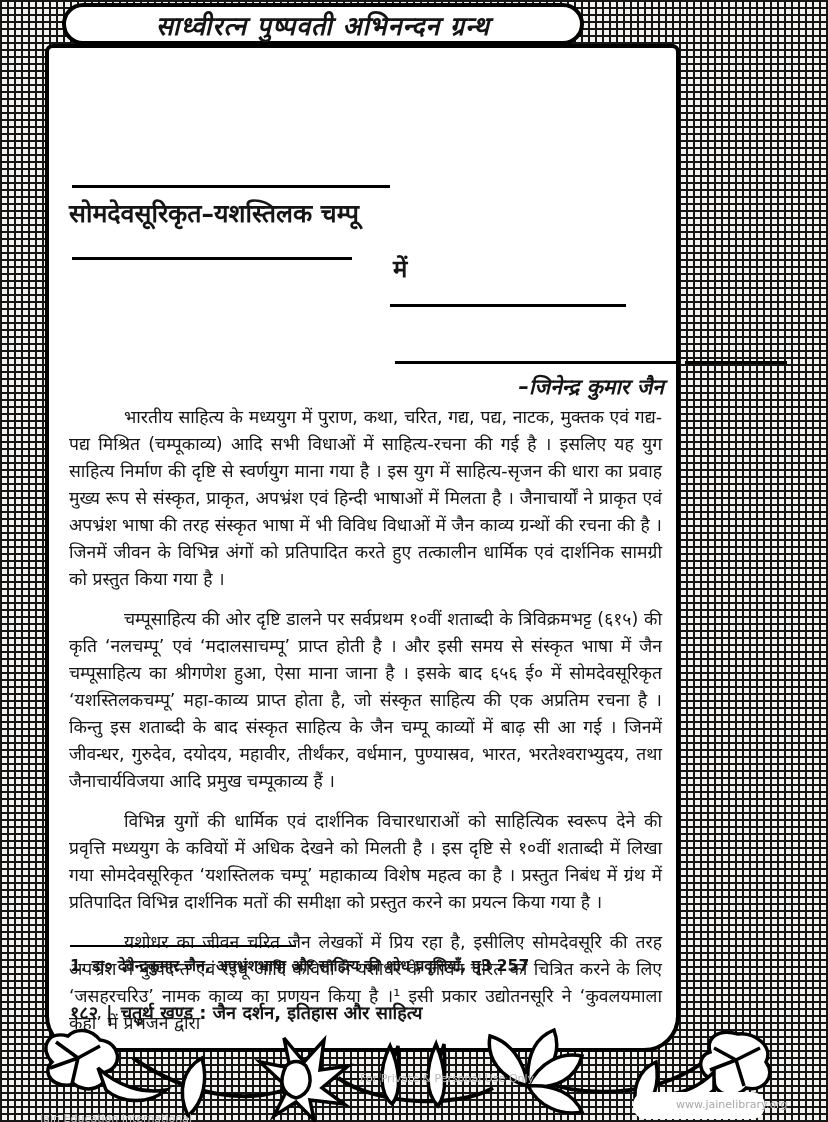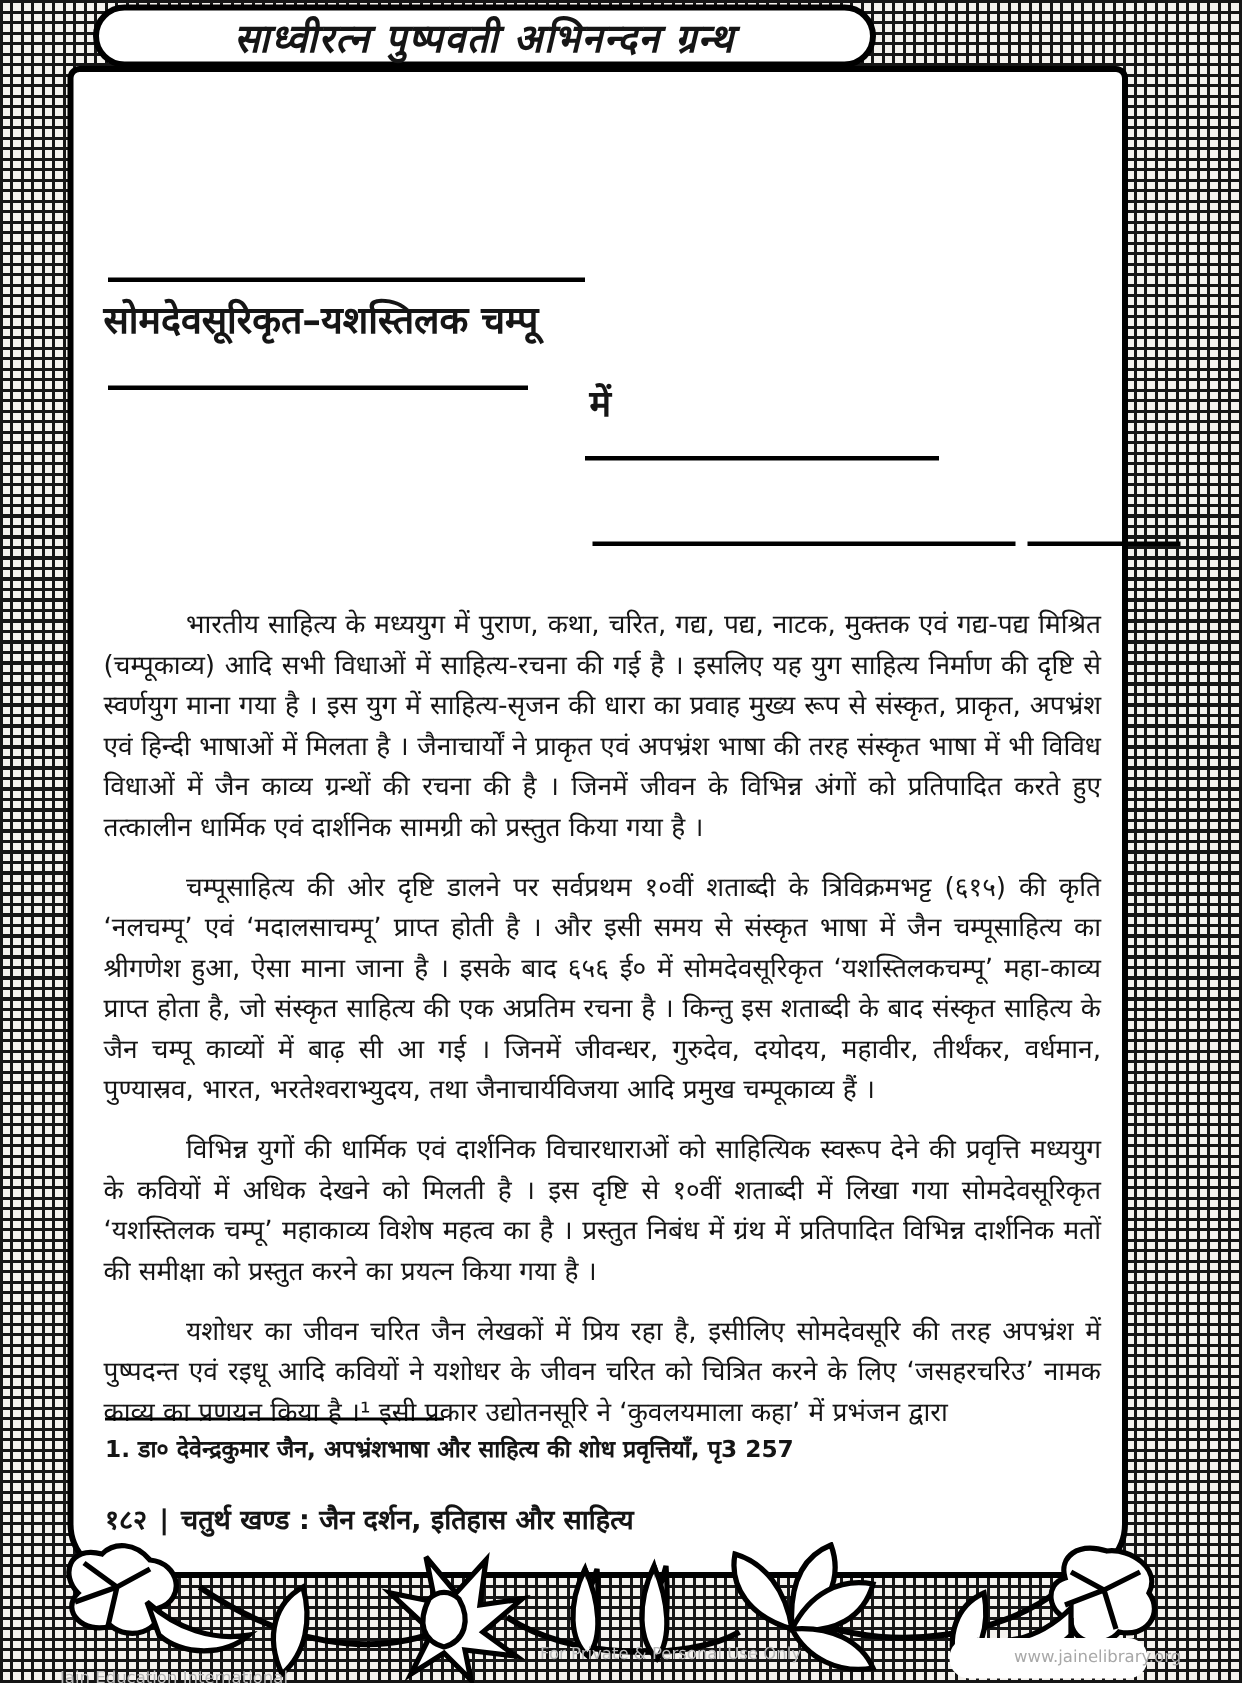--- a/index.html
+++ b/index.html
@@ -19,21 +19,21 @@
     position:absolute;left:62px;top:3px;width:522px;height:42px;
     background:#fff;border:4px solid #000;border-radius:22px;
     display:flex;align-items:center;justify-content:center;
     box-sizing:border-box;
   }
   .banner-text{
     font-size:25px;font-weight:bold;font-style:italic;
     letter-spacing:1px;white-space:nowrap;transform:scaleY(1.05);
   }
   .sheet{
-    position:absolute;left:45px;top:44px;width:707px;height:1008px;
+    position:absolute;left:45px;top:44px;width:635px;height:1008px;
     background:#fff;border:4px solid #000;
     border-radius:8px 8px 36px 36px;
     box-sizing:border-box;
   }
   .rule{position:absolute;background:#000;height:3px;}
   .title1{
     position:absolute;left:20px;top:147px;
     font-size:25px;font-weight:bold;white-space:nowrap;
   }
   .connector{
@@ -66,21 +66,21 @@
   .footer-sep{padding:0 8px;}
   .flower-band{
     position:absolute;left:38px;top:1028px;width:752px;height:94px;
   }
   .stamp-box{
     position:absolute;left:633px;top:1092px;width:132px;height:27px;
     background:#fff;border-radius:13px;
   }
   .wm{position:absolute;font-size:11px;color:#b9b9b9;white-space:nowrap;}
   .wm-left{left:40px;top:1096px;margin-top:16px;}
-  .wm-center{left:360px;top:1096px;}
+  .wm-center{left:360px;top:1072px;}
   .wm-right{left:676px;top:1098px;color:#a8a8a8;text-align:center;}
 </style>
 </head>
 <body>
 
 <div class="page">
 
   <div class="banner">
     <span class="banner-text">साध्वीरत्न पुष्पवती अभिनन्दन ग्रन्थ</span>
   </div>
@@ -90,20 +90,21 @@
     <div class="rule" style="left:23px;top:137px;width:318px;"></div>
     <div class="title1">सोमदेवसूरिकृत–यशस्तिलक चम्पू</div>
     <div class="rule" style="left:23px;top:209px;width:280px;"></div>
 
     <div class="connector">में</div>
 
     <div class="rule" style="left:341px;top:256px;width:236px;"></div>
     <div class="rule" style="left:346px;top:313px;width:282px;"></div>
     <div class="rule" style="left:636px;top:313px;width:102px;"></div>
 
+    <div class="author">–जिनेन्द्र कुमार जैन</div>
 
     <div class="body-text">
       <p>भारतीय साहित्य के मध्ययुग में पुराण, कथा, चरित, गद्य, पद्य, नाटक, मुक्तक एवं गद्य-पद्य मिश्रित (चम्पूकाव्य) आदि सभी विधाओं में साहित्य-रचना की गई है । इसलिए यह युग साहित्य निर्माण की दृष्टि से स्वर्णयुग माना गया है ।  इस युग में साहित्य-सृजन की धारा का प्रवाह मुख्य रूप से संस्कृत, प्राकृत, अपभ्रंश एवं हिन्दी भाषाओं में मिलता है ।  जैनाचार्यों ने प्राकृत एवं अपभ्रंश भाषा की तरह संस्कृत भाषा में भी विविध विधाओं में जैन काव्य ग्रन्थों की रचना की है ।  जिनमें जीवन के विभिन्न अंगों को प्रतिपादित करते हुए तत्कालीन धार्मिक एवं दार्शनिक सामग्री को प्रस्तुत किया गया है ।</p>
       <p>चम्पूसाहित्य की ओर दृष्टि डालने पर सर्वप्रथम १०वीं शताब्दी के त्रिविक्रमभट्ट (६१५) की कृति ‘नलचम्पू’ एवं ‘मदालसाचम्पू’ प्राप्त होती है । और इसी समय से संस्कृत भाषा में जैन चम्पूसाहित्य का श्रीगणेश हुआ, ऐसा माना जाना है ।  इसके बाद ६५६ ई० में सोमदेवसूरिकृत ‘यशस्तिलकचम्पू’ महा-काव्य प्राप्त होता है, जो संस्कृत साहित्य की एक अप्रतिम रचना है ।  किन्तु इस शताब्दी के बाद संस्कृत साहित्य के जैन चम्पू काव्यों में बाढ़ सी आ गई । जिनमें जीवन्धर, गुरुदेव, दयोदय, महावीर, तीर्थंकर, वर्धमान, पुण्यास्रव, भारत, भरतेश्वराभ्युदय, तथा जैनाचार्यविजया आदि प्रमुख चम्पूकाव्य हैं ।</p>
       <p>विभिन्न युगों की धार्मिक एवं दार्शनिक विचारधाराओं को साहित्यिक स्वरूप देने की प्रवृत्ति मध्ययुग के कवियों में अधिक देखने को मिलती है ।  इस दृष्टि से १०वीं शताब्दी में लिखा गया सोमदेवसूरिकृत ‘यशस्तिलक चम्पू’ महाकाव्य विशेष महत्व का है । प्रस्तुत निबंध में ग्रंथ में प्रतिपादित विभिन्न दार्शनिक मतों की समीक्षा को प्रस्तुत करने का प्रयत्न किया गया है ।</p>
       <p>यशोधर का जीवन चरित जैन लेखकों में प्रिय रहा है,  इसीलिए सोमदेवसूरि की तरह अपभ्रंश में पुष्पदन्त एवं रइधू आदि कवियों ने यशोधर के जीवन चरित को चित्रित करने के लिए ‘जसहरचरिउ’ नामक काव्य का प्रणयन किया है ।¹  इसी प्रकार उद्योतनसूरि ने ‘कुवलयमाला कहा’ में प्रभंजन द्वारा</p>
     </div>
 
     <div class="rule footnote-rule"></div>
     <div class="footnote">1. डा० देवेन्द्रकुमार जैन, अपभ्रंशभाषा और साहित्य की शोध प्रवृत्तियाँ, पृ3 257</div>

